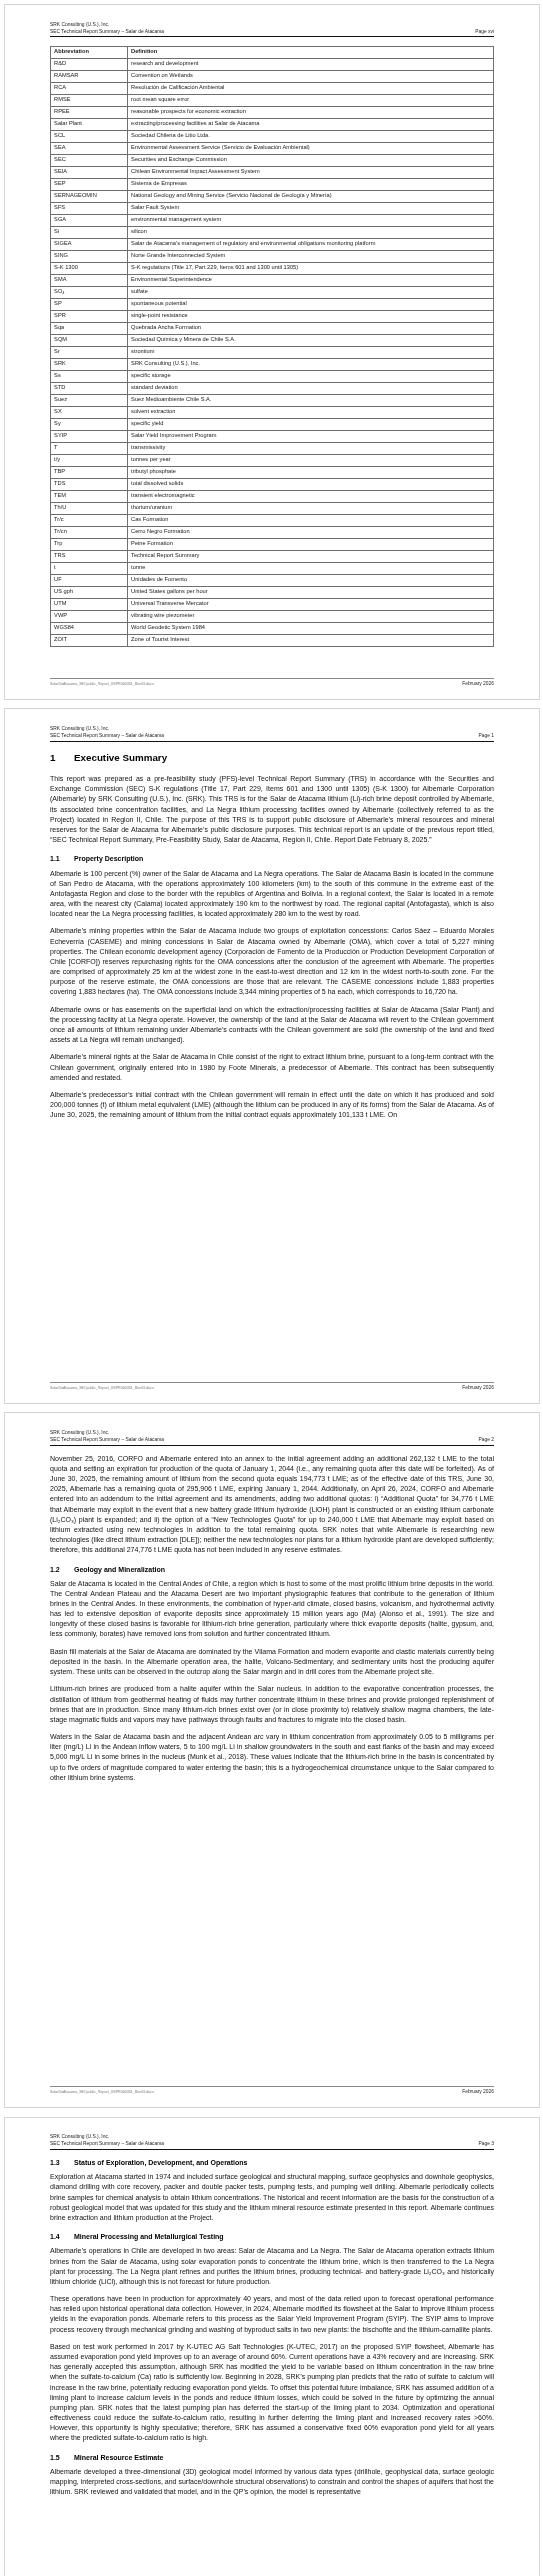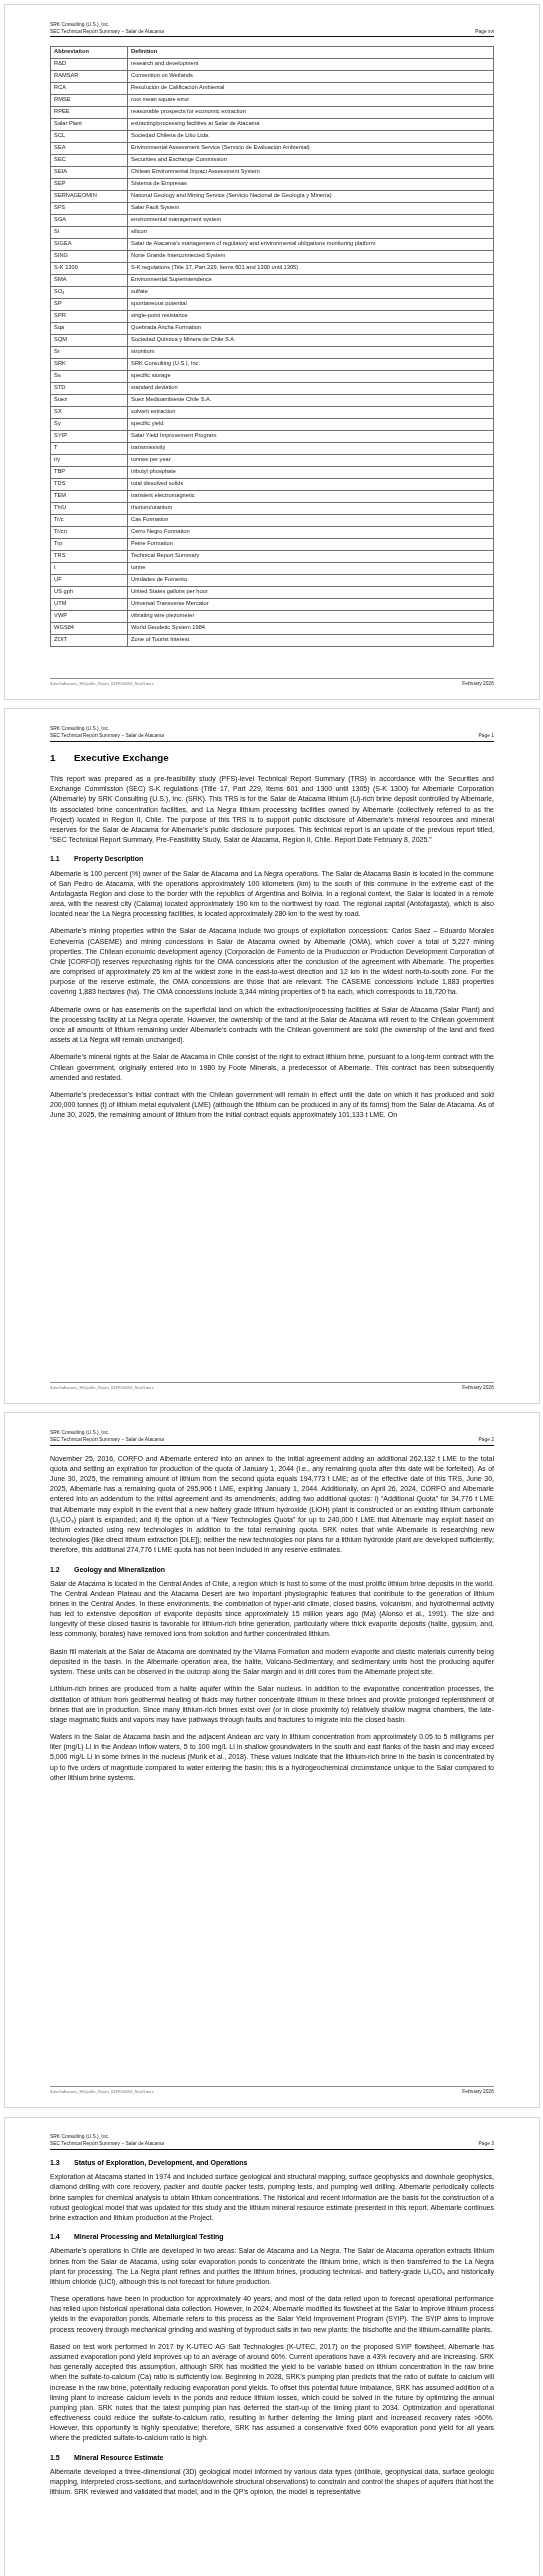--- a/index.html
+++ b/index.html
@@ -364,21 +364,21 @@
     <div class="hl">
       <div>SRK Consulting (U.S.), Inc.</div>
       <div>SEC Technical Report Summary – Salar de Atacama</div>
     </div>
     <div class="hr">Page 1</div>
   </header>
 
   <main>
     <h1 class="doc-h1">
       <span class="hnum">1</span>
-      <span>Executive Exchange</span>
+      <span>Executive Summary</span>
     </h1>
     <p class="body-p">This report was prepared as a pre-feasibility study (PFS)-level Technical Report Summary (TRS) in accordance with the Securities and Exchange Commission (SEC) S-K regulations (Title 17, Part 229, Items 601 and 1300 until 1305) (S-K 1300) for Albemarle Corporation (Albemarle) by SRK Consulting (U.S.), Inc. (SRK). This TRS is for the Salar de Atacama lithium (Li)-rich brine deposit controlled by Albemarle, its associated brine concentration facilities, and La Negra lithium processing facilities owned by Albemarle (collectively referred to as the Project) located in Region II, Chile. The purpose of this TRS is to support public disclosure of Albemarle’s mineral resources and mineral reserves for the Salar de Atacama for Albemarle’s public disclosure purposes. This technical report is an update of the previous report titled, “SEC Technical Report Summary, Pre-Feasibility Study, Salar de Atacama, Region II, Chile. Report Date February 8, 2025.”</p>
 
     <h2 class="doc-h2">
       <span class="hnum">1.1</span>
       <span>Property Description</span>
     </h2>
     <p class="body-p">Albemarle is 100 percent (%) owner of the Salar de Atacama and La Negra operations. The Salar de Atacama Basin is located in the commune of San Pedro de Atacama, with the operations approximately 100 kilometers (km) to the south of this commune in the extreme east of the Antofagasta Region and close to the border with the republics of Argentina and Bolivia. In a regional context, the Salar is located in a remote area, with the nearest city (Calama) located approximately 190 km to the northwest by road. The regional capital (Antofagasta), which is also located near the La Negra processing facilities, is located approximately 280 km to the west by road.</p>
     <p class="body-p">Albemarle’s mining properties within the Salar de Atacama include two groups of exploitation concessions: Carlos Sáez – Eduardo Morales Echeverría (CASEME) and mining concessions in Salar de Atacama owned by Albemarle (OMA), which cover a total of 5,227 mining properties. The Chilean economic development agency (Corporación de Fomento de la Producción or Production Development Corporation of Chile [CORFO]) reserves repurchasing rights for the OMA concessions after the conclusion of the agreement with Albemarle. The properties are comprised of approximately 25 km at the widest zone in the east-to-west direction and 12 km in the widest north-to-south zone. For the purpose of the reserve estimate, the OMA concessions are those that are relevant. The CASEME concessions include 1,883 properties covering 1,883 hectares (ha). The OMA concessions include 3,344 mining properties of 5 ha each, which corresponds to 16,720 ha.</p>
     <p class="body-p">Albemarle owns or has easements on the superficial land on which the extraction/processing facilities at Salar de Atacama (Salar Plant) and the processing facility at La Negra operate. However, the ownership of the land at the Salar de Atacama will revert to the Chilean government once all amounts of lithium remaining under Albemarle’s contracts with the Chilean government are sold (the ownership of the land and fixed assets at La Negra will remain unchanged).</p>

